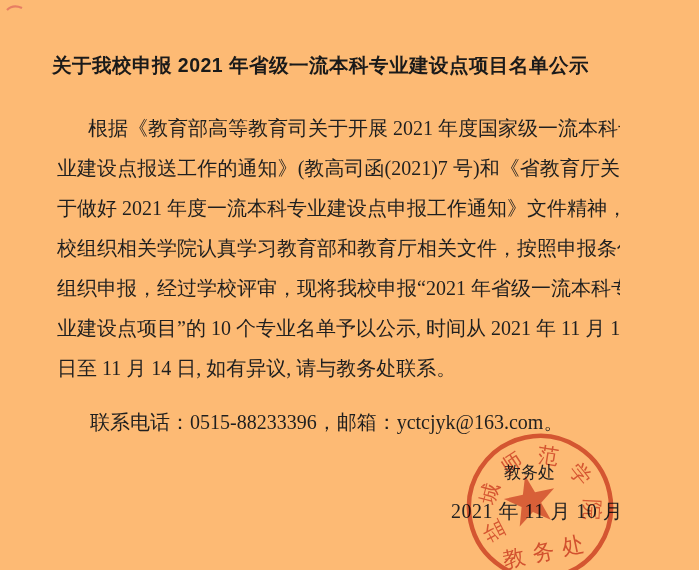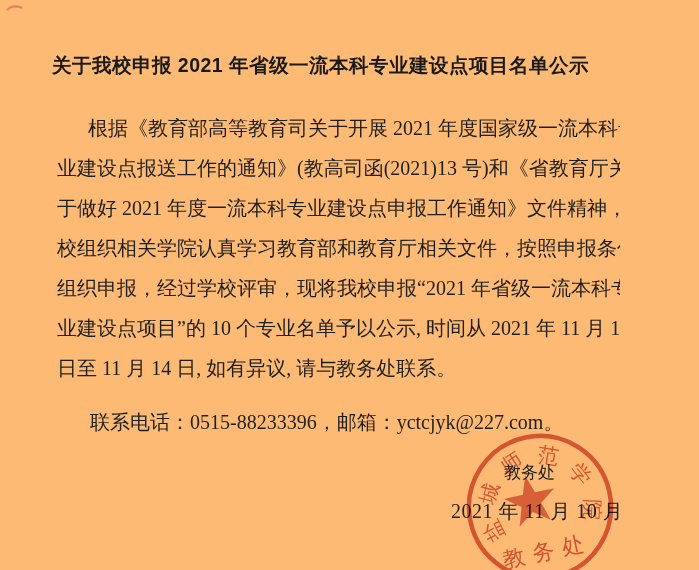--- a/index.html
+++ b/index.html
@@ -39,29 +39,29 @@
 <div class="doc">
 
   <svg class="corner-mark" width="20" height="12">
     <path d="M2,8 Q8,2 17,6" stroke="#df6a5e" stroke-width="2.2" fill="none" opacity="0.75"></path>
   </svg>
 
   <h1 class="title">关于我校申报 2021 年省级一流本科专业建设点项目名单公示</h1>
 
   <div class="bodytext">
     <div class="line indent">根据《教育部高等教育司关于开展 2021 年度国家级一流本科专</div>
-    <div class="line">业建设点报送工作的通知》(教高司函(2021)13 号)和《省教育厅关</div>
+    <div class="line">业建设点报送工作的通知》(教高司函(2021)7 号)和《省教育厅关</div>
     <div class="line">于做好 2021 年度一流本科专业建设点申报工作通知》文件精神，我</div>
     <div class="line">校组织相关学院认真学习教育部和教育厅相关文件，按照申报条件，</div>
     <div class="line">组织申报，经过学校评审，现将我校申报“2021 年省级一流本科专</div>
     <div class="line">业建设点项目”的 10 个专业名单予以公示, 时间从 2021 年 11 月 10</div>
     <div class="line last">日至 11 月 14 日, 如有异议, 请与教务处联系。</div>
   </div>
 
-  <div class="contact">联系电话：0515-88233396，邮箱：yctcjyk@227.com。</div>
+  <div class="contact">联系电话：0515-88233396，邮箱：yctcjyk@163.com。</div>
 
   <div class="dept">教务处</div>
   <div class="date">2021 年 11 月 10 月</div>
 
   <svg class="seal" width="156" height="156" viewBox="0 0 156 156">
     <g transform="rotate(-12 78 78)" opacity="0.82">
       <circle cx="78" cy="78" r="71" fill="none" stroke="#cd574b" stroke-width="4.5"></circle>
       <text transform="rotate(-105 78 78)" x="78" y="33" text-anchor="middle" font-size="21" fill="#cf584a">盐</text>
       <text transform="rotate(-63 78 78)" x="78" y="33" text-anchor="middle" font-size="21" fill="#cf584a">城</text>
       <text transform="rotate(-21 78 78)" x="78" y="33" text-anchor="middle" font-size="21" fill="#cf584a">师</text>

